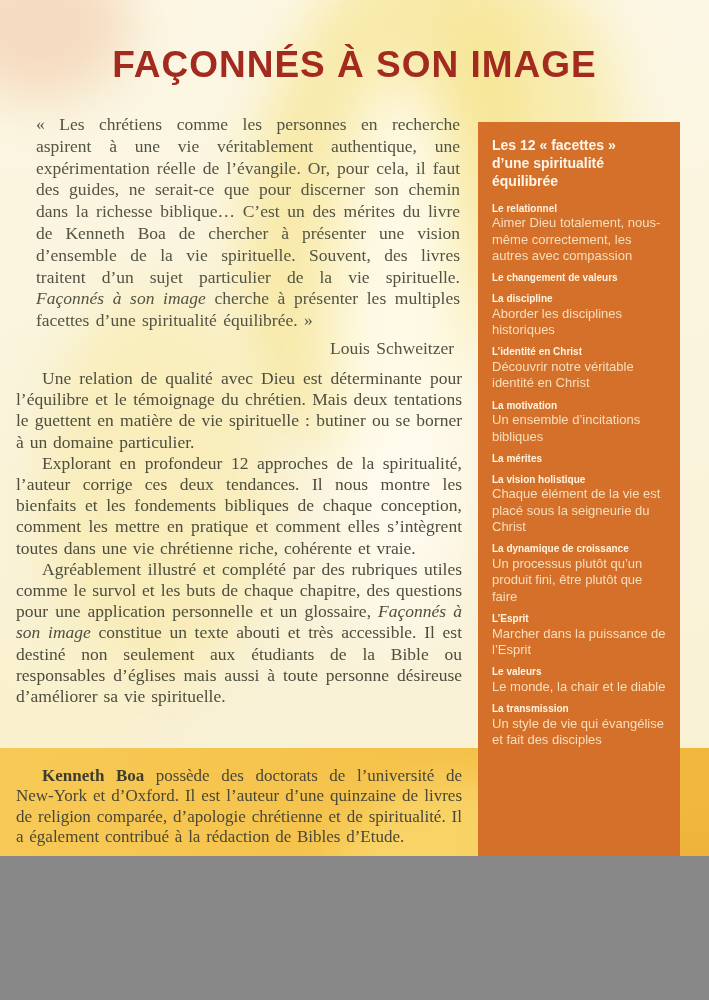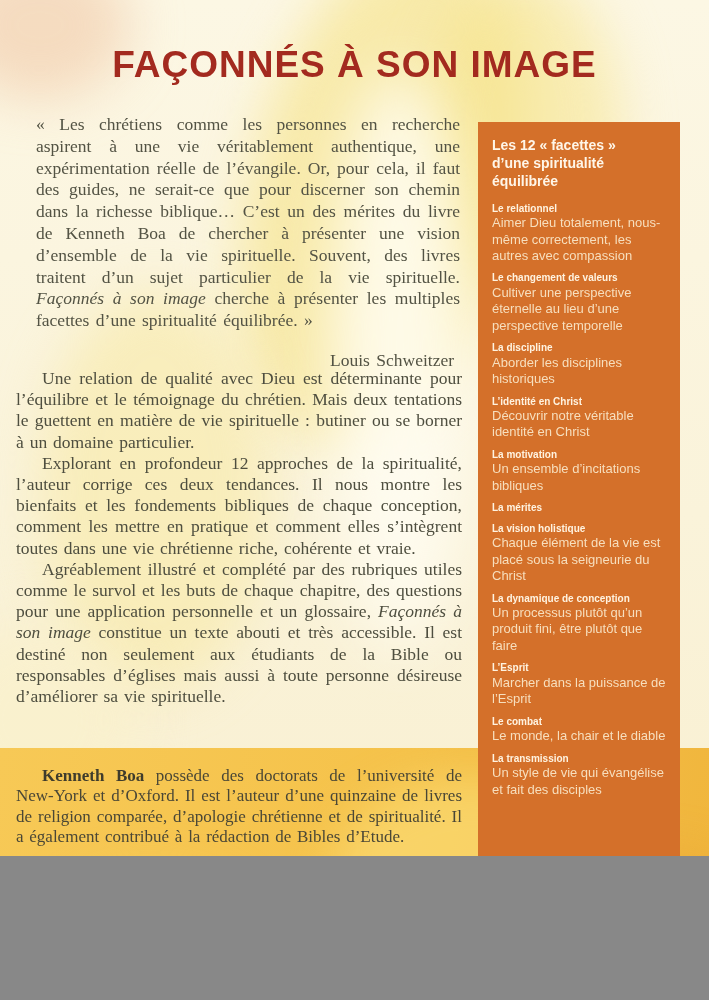--- a/index.html
+++ b/index.html
@@ -33,21 +33,21 @@
     text-align:center; font-family:"Liberation Sans", sans-serif;
     font-size:37px; font-weight:700; letter-spacing:1px; color:#A32A1F;
   }
   
   .quote {
     position:absolute; left:36px; top:114px; width:424px; z-index:2;
     font-size:17.5px; line-height:21.8px; color:#535344;
     text-align:justify; word-spacing:2px;
   }
   .quote .it { font-style:italic; }
-  .attribution { text-align:right; padding-right:6px; margin-top:18px; }
+  .attribution { text-align:right; padding-right:6px; margin-top:6px; }
   
   .bodytext {
     position:absolute; left:16px; top:368px; width:446px; z-index:2;
     font-size:17.5px; line-height:21.2px; color:#4E4E3F;
     text-align:justify; word-spacing:1.5px;
   }
   .bodytext p { text-indent:26px; }
   .bodytext .it { font-style:italic; }
   
   .author {
@@ -134,21 +134,20 @@
 
   <aside class="sidebar">
     <div class="sb-title">Les 12 « facettes »
 d’une spiritualité équilibrée</div>
     <div class="sb-item">
       <div class="sb-label">Le relationnel</div>
       <div class="sb-desc">Aimer Dieu totalement, nous-même correctement, les autres avec compassion</div>
     </div>
     <div class="sb-item">
       <div class="sb-label">Le changement de valeurs</div>
-      <div class="sb-desc">Cultiver une perspective éternelle au lieu d’une perspective temporelle</div>
     </div>
     <div class="sb-item">
       <div class="sb-label">La discipline</div>
       <div class="sb-desc">Aborder les disciplines historiques</div>
     </div>
     <div class="sb-item">
       <div class="sb-label">L’identité en Christ</div>
       <div class="sb-desc">Découvrir notre véritable identité en Christ</div>
     </div>
     <div class="sb-item">
@@ -156,29 +155,29 @@
       <div class="sb-desc">Un ensemble d’incitations bibliques</div>
     </div>
     <div class="sb-item">
       <div class="sb-label">La mérites</div>
     </div>
     <div class="sb-item">
       <div class="sb-label">La vision holistique</div>
       <div class="sb-desc">Chaque élément de la vie est placé sous la seigneurie du Christ</div>
     </div>
     <div class="sb-item">
-      <div class="sb-label">La dynamique de conception</div>
+      <div class="sb-label">La dynamique de croissance</div>
       <div class="sb-desc">Un processus plutôt qu’un produit fini, être plutôt que faire</div>
     </div>
     <div class="sb-item">
       <div class="sb-label">L’Esprit</div>
       <div class="sb-desc">Marcher dans la puissance de l’Esprit</div>
     </div>
     <div class="sb-item">
-      <div class="sb-label">Le combat</div>
+      <div class="sb-label">Le valeurs</div>
       <div class="sb-desc">Le monde, la chair et le diable</div>
     </div>
     <div class="sb-item">
       <div class="sb-label">La transmission</div>
       <div class="sb-desc">Un style de vie qui évangélise et fait des disciples</div>
     </div>
 
   </aside>
 
   <div class="isbn-card">

